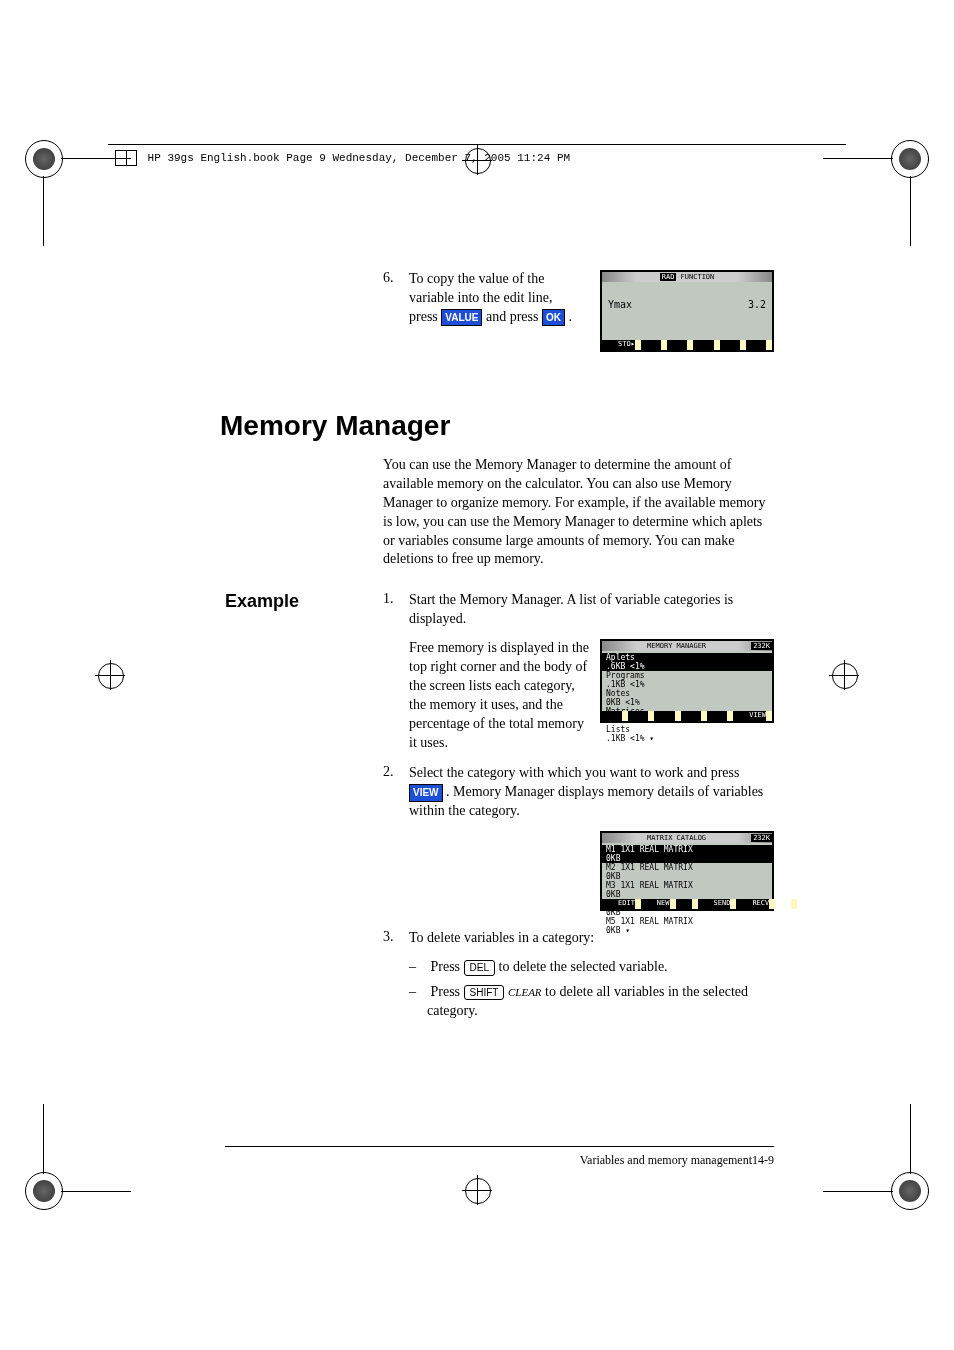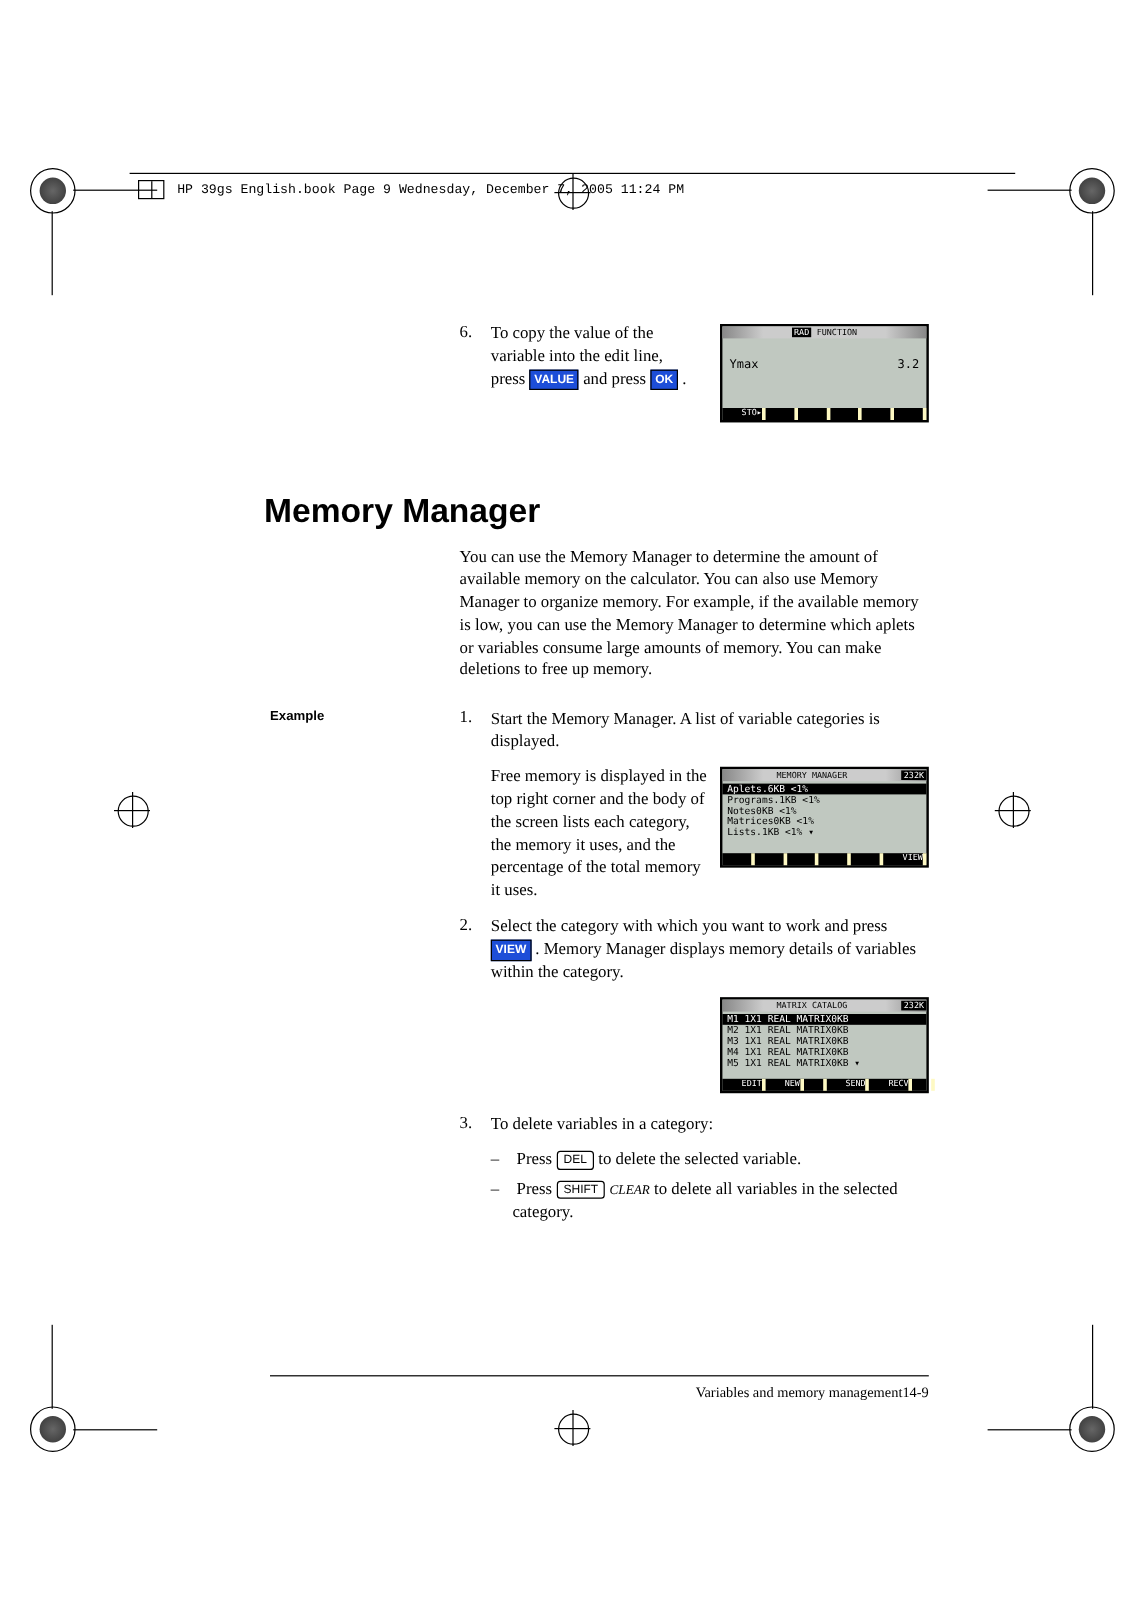--- a/index.html
+++ b/index.html
@@ -147,21 +147,21 @@
       margin-left: -5px;
     }
     .intro-para {
       margin-left: 158px;
       font-size: 14px;
       line-height: 1.35;
       margin-bottom: 16px;
     }
     .example-label {
       font-weight: bold;
-      font-size: 11px;
+      font-size: 18px;
       font-family: Arial, sans-serif;
       position: absolute;
       left: 0;
     }
     .example-block {
       position: relative;
       margin-top: 22px;
     }
     .steps-container {
       margin-left: 158px;
@@ -216,26 +216,26 @@
     }
     .screen-footer-tabs {
       display: flex;
       height: 100%;
       color: #fff;
       font-size: 7px;
     }
     .screen-footer-tabs span {
       flex: 1;
       text-align: center;
-      border-right: 3px solid #fef9c3;
+      border-right: 6px solid #fef9c3;
       margin-left: 16px;
     }
     .screen-2 { position: relative; float: right; margin-left: 10px; width: 170px; height: 80px; border: 2px solid #000; background: #c0c8c0; font-family: monospace; }
     .screen-3 { position: relative; float: right; margin-left: 10px; width: 170px; height: 76px; border: 2px solid #000; background: #c0c8c0; font-family: monospace; }
-    .mem-row { display: flex; justify-content: flex-start; font-size: 8px; padding: 0 4px; }
+    .mem-row { display: flex; justify-content: space-between; font-size: 8px; padding: 0 4px; flex-direction: column; }
     .mem-row.highlight { background: #000; color: #fff; }
     .sub-step {
       margin-left: 26px;
       margin-top: 6px;
       font-size: 14px;
       line-height: 1.35;
     }
     .sub-dash {
       display: inline-block;
       width: 18px;

